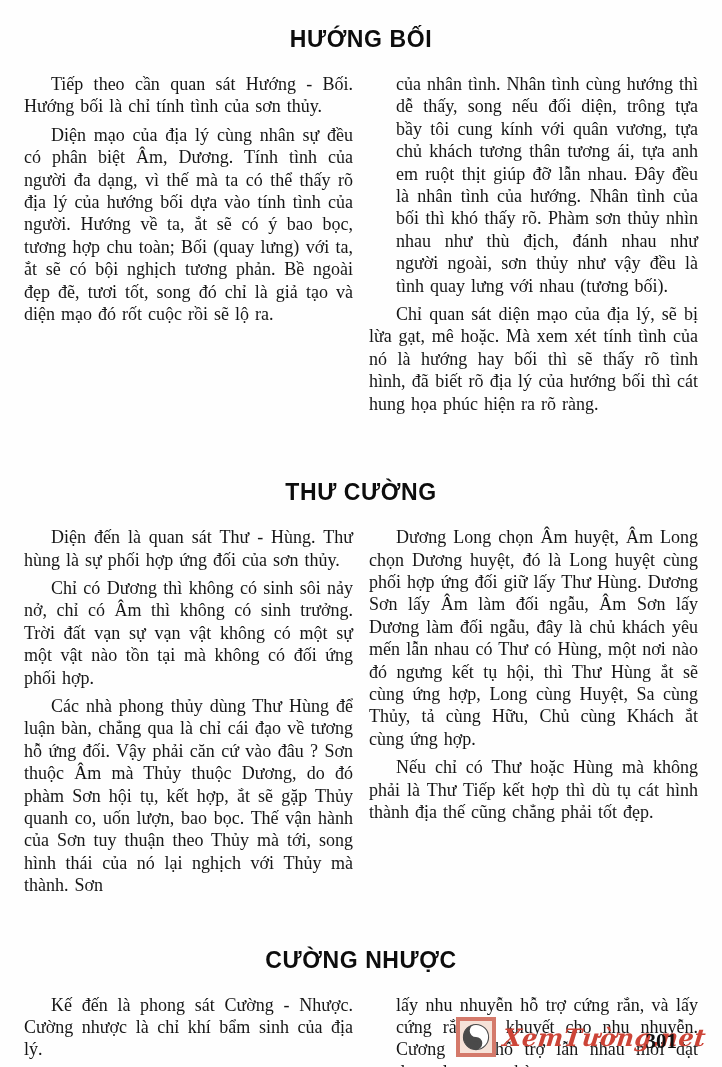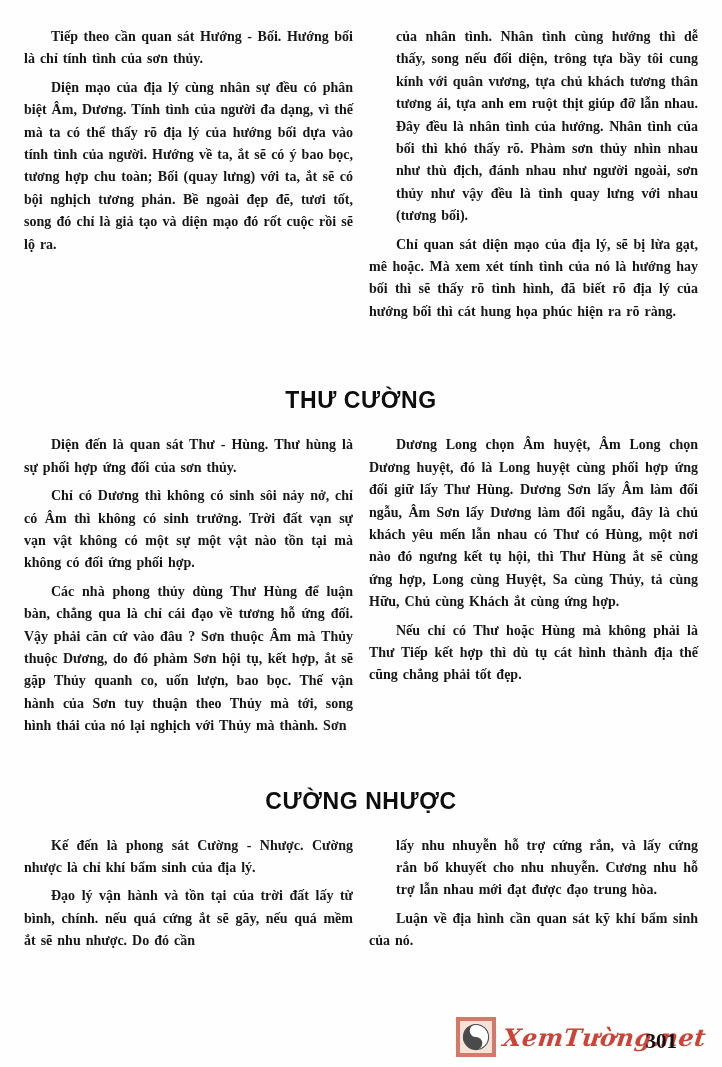--- a/index.html
+++ b/index.html
@@ -28,22 +28,22 @@
   .section-3 h1.section-title { margin-top: 44px; }
   .cols {
     display: flex;
     gap: 16px;
   }
   .col {
     flex: 1 1 0;
     min-width: 0;
   }
   .col p {
-    font-size: 14px;
-    font-weight: bold;
+    font-size: 18px;
+    font-weight: normal;
     line-height: 22.4px;
     text-align: justify;
     margin: 0 0 6px 0;
     text-indent: 27px;
     word-spacing: 1.5px;
   }
   .col p.cont { text-indent: 0; margin-left: 27px; }
   
   .watermark {
     position: absolute;
@@ -83,20 +83,21 @@
     color: #101010;
     z-index: 2;
   }
 </style>
 </head>
 <body>
 
 <div class="page">
 
   <section class="section-1">
+    <h1 class="section-title">HƯỚNG BỐI</h1>
     <div class="cols">
       <div class="col">
         <p>Tiếp theo cần quan sát Hướng - Bối. Hướng bối là chỉ tính tình của sơn thủy.</p>
         <p>Diện mạo của địa lý cùng nhân sự đều có phân biệt Âm, Dương. Tính tình của người đa dạng, vì thế mà ta có thể thấy rõ địa lý của hướng bối dựa vào tính tình của người. Hướng về ta, ắt sẽ có ý bao bọc, tương hợp chu toàn; Bối (quay lưng) với ta, ắt sẽ có bội nghịch tương phản. Bề ngoài đẹp đẽ, tươi tốt, song đó chỉ là giả tạo và diện mạo đó rốt cuộc rồi sẽ lộ ra.</p>
       </div>
       <div class="col">
         <p class="cont">của nhân tình. Nhân tình cùng hướng thì dễ thấy, song nếu đối diện, trông tựa bầy tôi cung kính với quân vương, tựa chủ khách tương thân tương ái, tựa anh em ruột thịt giúp đỡ lẫn nhau. Đây đều là nhân tình của hướng. Nhân tình của bối thì khó thấy rõ. Phàm sơn thủy nhìn nhau như thù địch, đánh nhau như người ngoài, sơn thủy như vậy đều là tình quay lưng với nhau (tương bối).</p>
         <p>Chỉ quan sát diện mạo của địa lý, sẽ bị lừa gạt, mê hoặc. Mà xem xét tính tình của nó là hướng hay bối thì sẽ thấy rõ tình hình, đã biết rõ địa lý của hướng bối thì cát hung họa phúc hiện ra rõ ràng.</p>
       </div>
     </div>

